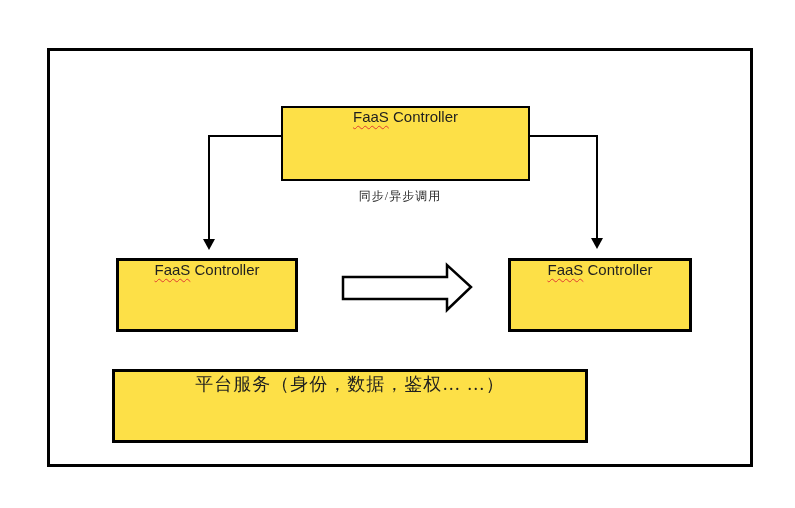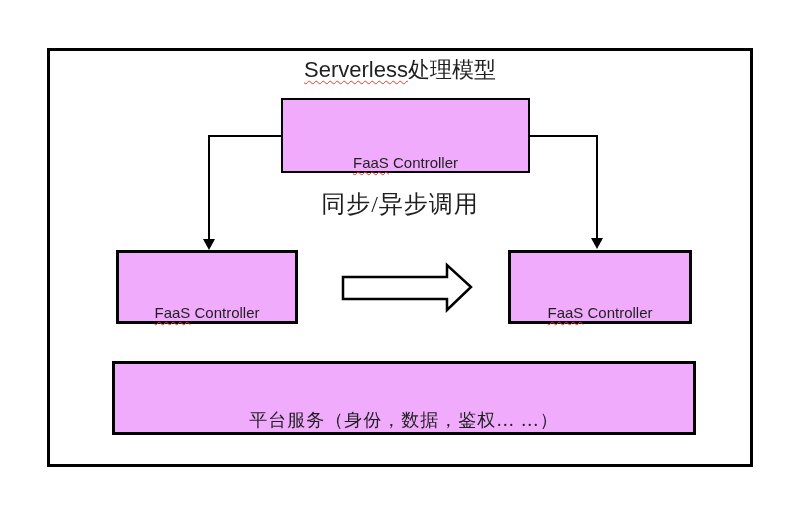--- a/index.html
+++ b/index.html
@@ -34,40 +34,41 @@
   .spell{
     text-decoration-line:underline;
     text-decoration-style:wavy;
     text-decoration-color:var(--spell-color);
     text-decoration-thickness:1px;
     text-underline-offset:3px;
   }
   .node{
     position:absolute;
     box-sizing:border-box;
-    background:#f0abfc;
+    background:#fde047;
     border:2px solid var(--line-color);
-    display:flex;align-items:flex-end;justify-content:center;
+    display:flex;align-items:flex-start;justify-content:center;
     font-size:15px;
     white-space:pre;
+    margin-top:8px;
   }
   .node-top{left:281px;top:98px;width:249px;height:75px;border-width:2px;}
   .node-left{left:116px;top:250px;width:182px;height:74px;border-width:3px;}
   .node-right{left:508px;top:250px;width:184px;height:74px;border-width:3px;}
   .node-platform{
-    left:112px;top:361px;width:584px;height:74px;border-width:3px;
+    left:112px;top:361px;width:476px;height:74px;border-width:3px;
     font-family:"Liberation Serif",serif;
     font-size:18px;
     letter-spacing:1px;
   }
   .invoke-label{
     position:absolute;left:47px;top:188px;width:706px;
     text-align:center;
     font-family:"Liberation Serif",serif;
-    font-size:24px;
+    font-size:12px;
     color:var(--text-color);
     letter-spacing:1px;
   }
   .connectors{
     position:absolute;left:0;top:0;width:795px;height:508px;
     pointer-events:none;
   }
   .connectors .wire{
     fill:none;stroke:var(--line-color);stroke-width:2px;
   }
@@ -85,21 +86,20 @@
     white-space:nowrap;
   }
 </style>
 </head>
 <body>
 
 <div class="canvas">
 
   <div class="frame"></div>
 
-  <div class="title"><span class="latin spell">Serverless</span><span class="cjk">处理模型</span></div>
 
   <div class="node node-top"><span class="spell">FaaS</span><span> Controller</span></div>
 
   <div class="invoke-label">同步/异步调用</div>
 
   <div class="node node-left"><span class="spell">FaaS</span><span> Controller</span></div>
 
   <div class="node node-right"><span class="spell">FaaS</span><span> Controller</span></div>
 
   <div class="node node-platform">平台服务（身份，数据，鉴权… …）</div>

